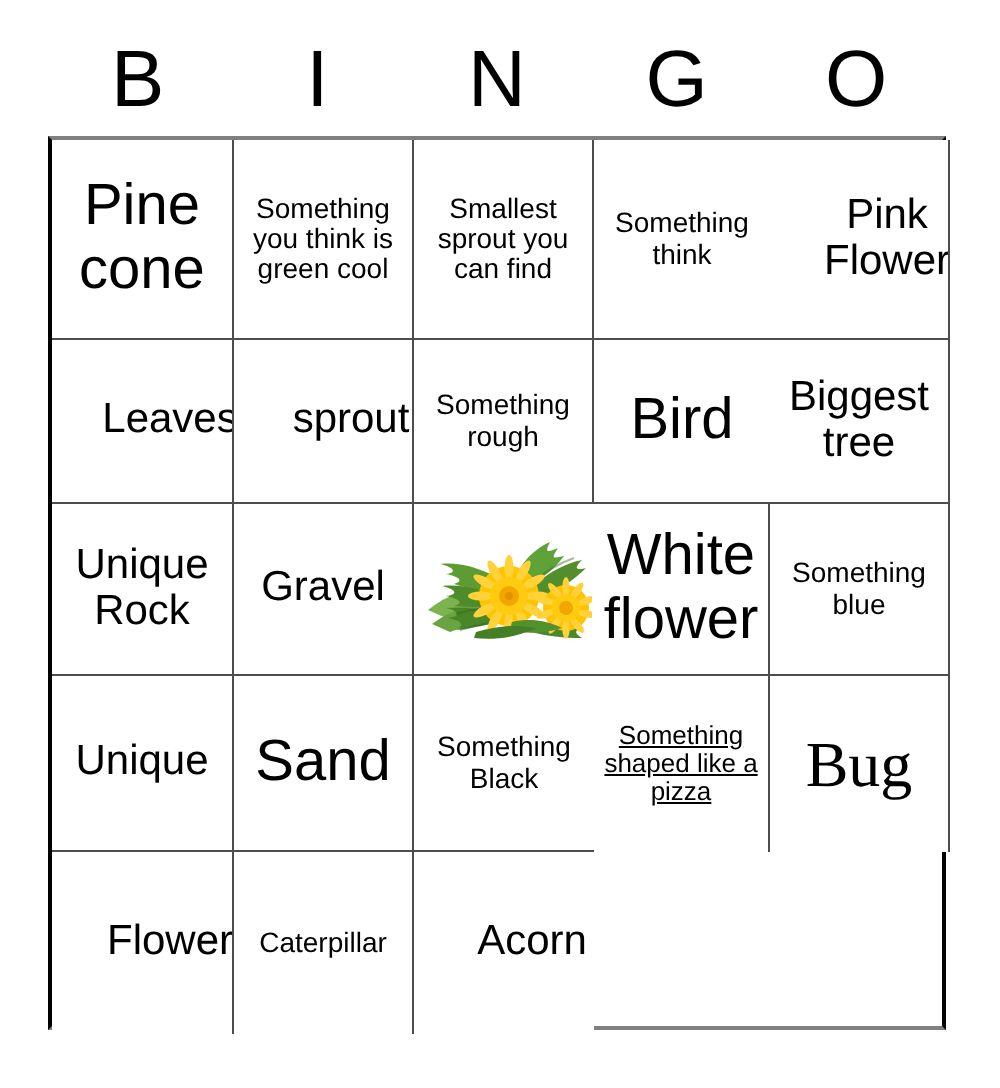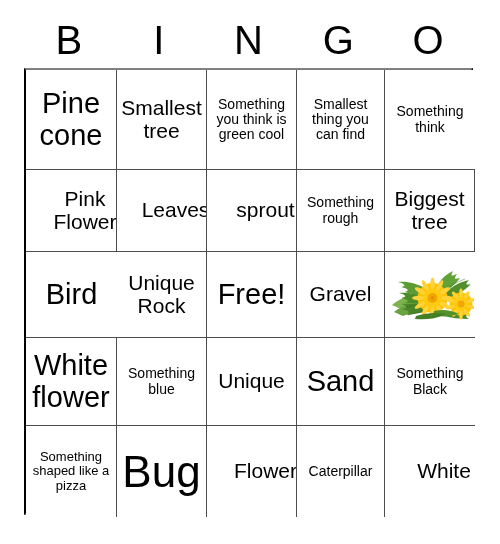--- a/index.html
+++ b/index.html
@@ -82,26 +82,26 @@
   .cell-text {
     display: block;
     width: 100%;
     line-height: 1.08;
     word-wrap: break-word;
     overflow-wrap: break-word;
     hyphens: none;
   }
 
   
-  .fs-xxl .cell-text { font-size: 44px; }
+  .fs-xxl .cell-text { font-size: 32px; font-family: Liberation Serif, serif; }
   .fs-xl  .cell-text { font-size: 29px; }
   .fs-lg  .cell-text { font-size: 21px; margin-left: 28px; }
   .fs-md  .cell-text { font-size: 21px; }
   .fs-sm  .cell-text { font-size: 14px; }
-  .fs-xs  .cell-text { font-size: 13px; }
+  .fs-xs  .cell-text { font-size: 13px; text-decoration: underline; }
 
   
   .cell.image-cell { padding: 0; }
   .dandelion-wrap {
     width: 100%;
     height: 100%;
     display: flex;
     align-items: center;
     justify-content: center;
     background: #ffffff;
@@ -123,57 +123,51 @@
     <div class="header-letter">N</div>
     <div class="header-letter">G</div>
     <div class="header-letter">O</div>
   </div>
 
   <div id="bingo-grid">
 
     <div class="cell fs-xl">
       <span class="cell-text">Pine cone</span>
     </div>
-    <div class="cell fs-md">
-      <span class="cell-text">Smallest tree</span>
-    </div>
     <div class="cell fs-sm">
       <span class="cell-text">Something you think is green cool</span>
     </div>
     <div class="cell fs-sm">
-      <span class="cell-text">Smallest thing you can find</span>
+      <span class="cell-text">Smallest sprout you can find</span>
     </div>
     <div class="cell fs-sm col-last">
       <span class="cell-text">Something think</span>
     </div>
 
     <div class="cell fs-lg">
       <span class="cell-text">Pink Flower</span>
     </div>
     <div class="cell fs-lg">
       <span class="cell-text">Leaves</span>
     </div>
     <div class="cell fs-lg">
       <span class="cell-text">sprout</span>
     </div>
     <div class="cell fs-sm">
       <span class="cell-text">Something rough</span>
     </div>
-    <div class="cell fs-md">
-      <span class="cell-text">Biggest tree</span>
-    </div>
-
     <div class="cell fs-xl col-last">
       <span class="cell-text">Bird</span>
     </div>
+
+    <div class="cell fs-md">
+      <span class="cell-text">Biggest tree</span>
+    </div>
     <div class="cell fs-md">
       <span class="cell-text">Unique Rock</span>
-    </div>
-    <div class="cell fs-xl">
-      <span class="cell-text">Free!</span>
     </div>
     <div class="cell fs-md">
       <span class="cell-text">Gravel</span>
     </div>
     <div class="cell image-cell col-last">
       <div class="dandelion-wrap">
         <svg class="dandelion-svg" viewBox="0 0 176 144" aria-hidden="true">
           <rect x="0" y="0" width="176" height="144" fill="#ffffff"></rect>
 
           <path d="M12 92 C34 74 62 66 92 70 C74 80 52 92 30 100 Z" fill="#7cb34f"></path>
@@ -259,17 +253,17 @@
     <div class="cell fs-xxl row-last">
       <span class="cell-text">Bug</span>
     </div>
     <div class="cell fs-lg row-last">
       <span class="cell-text">Flower</span>
     </div>
     <div class="cell fs-sm row-last">
       <span class="cell-text">Caterpillar</span>
     </div>
     <div class="cell fs-lg row-last col-last">
-      <span class="cell-text">White</span>
+      <span class="cell-text">Acorn</span>
     </div>
 
   </div>
 </div>
 
 </body></html>

